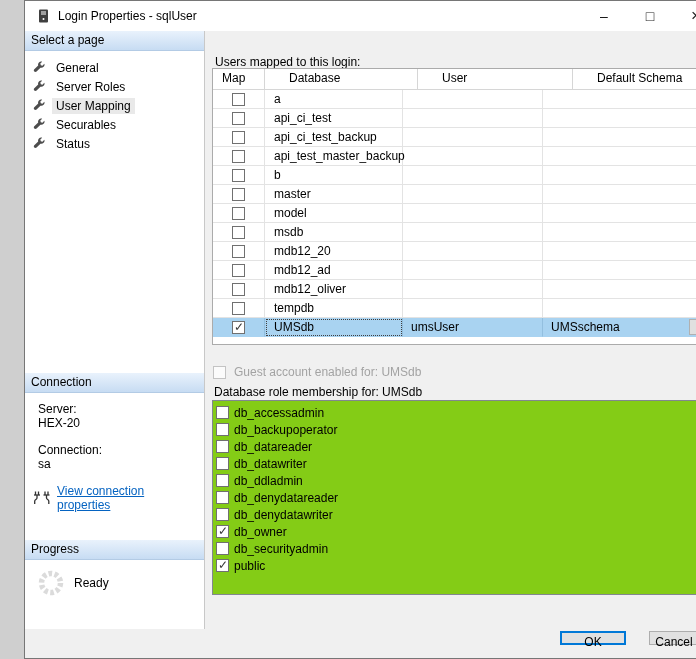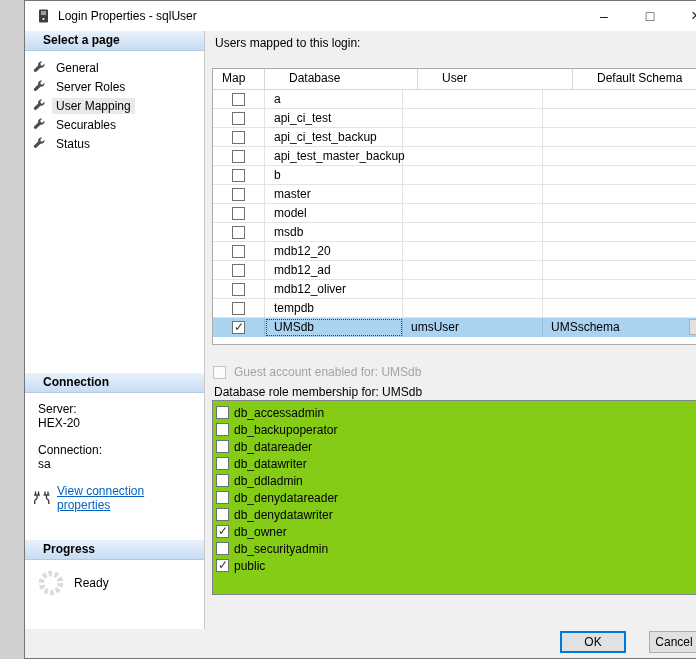--- a/index.html
+++ b/index.html
@@ -10,21 +10,21 @@
   .titlebar-icon{margin-left:13px;width:11px;height:14px;flex:none;}
   .titlebar-title{margin-left:9px;}
   .tb-spacer{flex:1;}
   .win-btn{width:46px;height:30px;display:flex;align-items:center;justify-content:center;font-size:14px;color:#1a1a1a;}
   .win-btn.close{font-size:17px;}
 
   .bodyrow{flex:1;display:flex;min-height:0;}
 
   
   .sidebar{width:180px;flex:none;display:flex;flex-direction:column;background:#F0F0F0;border-right:1px solid #C8C8C8;box-sizing:border-box;}
-  .side-header{height:19px;line-height:19px;font-weight:bold;padding-left:18px;background:linear-gradient(#E9F2FC,#C7DCF3);border-bottom:1px solid #B3CBE5;flex:none;}
+  .side-header{height:19px;line-height:19px;font-weight:normal;padding-left:6px;background:linear-gradient(#E9F2FC,#C7DCF3);border-bottom:1px solid #B3CBE5;flex:none;}
   .pages{height:322px;background:#fff;padding-top:7px;flex:none;box-sizing:border-box;}
   .page-item{height:19px;display:flex;align-items:center;padding-left:7px;}
   .page-icon{width:14px;height:14px;margin-right:6px;flex:none;display:flex;align-items:center;justify-content:center;}
   .page-label{padding:1px 4px;}
   .page-label.selected{background:#E9E9E9;}
   .conn-panel{height:147px;background:#fff;padding:9px 6px 0 13px;box-sizing:border-box;flex:none;}
   .conn-gap{height:13px;}
   .conn-link-row{margin-top:13px;display:flex;align-items:center;margin-left:-5px;}
   .conn-icon{width:18px;height:14px;flex:none;}
   .link{color:#0563C1;text-decoration:underline;margin-left:6px;}
@@ -34,21 +34,21 @@
 
   
   .content{flex:1;display:flex;flex-direction:column;min-width:0;}
   .toolbar{height:33px;flex:none;display:flex;align-items:center;padding-left:9px;background:#F1F1F1;border-bottom:1px solid #DCDCDC;box-sizing:border-box;}
   .tool-group{display:flex;align-items:center;}
   .script-icon{width:15px;height:15px;margin-right:5px;}
   .caret{font-size:8px;color:#404040;margin:0 4px 0 8px;}
   .help-icon{width:16px;height:16px;border-radius:50%;background:radial-gradient(circle at 35% 30%,#53A9F2,#1763C4);color:#fff;font-weight:bold;font-size:11px;display:flex;align-items:center;justify-content:center;margin:0 5px 0 10px;}
 
   .main{flex:1;position:relative;}
-  .users-label{position:absolute;left:10px;top:5px;}
+  .users-label{position:absolute;left:10px;top:24px;}
   .users-table{position:absolute;left:7px;top:37px;width:500px;height:277px;background:#fff;border:1px solid #ABABAB;box-sizing:border-box;overflow:hidden;}
   .thead{display:flex;height:20px;border-bottom:1px solid #D6D6D6;gap:15px;}
   .th{box-sizing:border-box;border-right:1px solid #D6D6D6;padding-left:9px;line-height:19px;}
   .th.c-map{width:52px;}
   .th.c-db{width:138px;}
   .th.c-user{width:140px;}
   .th.c-schema{flex:1;border-right:none;}
   .trow{display:flex;height:19px;}
   .td{box-sizing:border-box;border-right:1px solid #E3E3E3;border-bottom:1px solid #E3E3E3;display:flex;align-items:center;}
   .td.c-map{width:52px;justify-content:center;}
@@ -66,21 +66,21 @@
 
   .guest-row{position:absolute;left:8px;top:334px;display:flex;align-items:center;color:#A3A3A3;}
   .guest-row .cb{margin-right:8px;}
   .role-label{position:absolute;left:9px;top:354px;}
   .role-list{position:absolute;left:7px;top:369px;width:500px;height:195px;background:#84cc16;border:1px solid #82878F;box-sizing:border-box;padding:3px 0 0 3px;overflow:hidden;}
   .role-item{height:17px;display:flex;align-items:center;}
   .role-item .cb{margin-right:5px;}
 
   
   .footer{height:29px;flex:none;background:#F0F0F0;position:relative;}
-  .btn{position:absolute;top:2px;height:22px;background:#E1E1E1;border:1px solid #ADADAD;box-sizing:border-box;text-align:center;line-height:21px;padding:0;font-family:inherit;font-size:12px;}
+  .btn{position:absolute;top:2px;height:14px;background:#E1E1E1;border:1px solid #ADADAD;box-sizing:border-box;text-align:center;line-height:21px;padding:0;font-family:inherit;font-size:12px;}
   .btn.ok{right:93px;width:66px;border:2px solid #0078D7;line-height:19px;}
   .btn.cancel{right:20px;width:50px;}
   .grip{position:absolute;right:6px;bottom:13px;width:2px;height:2px;background:#A5A5A5;box-shadow:0 4px #A5A5A5,0 8px #A5A5A5,-4px 8px #A5A5A5,-4px 4px #A5A5A5,-8px 8px #A5A5A5;}
 </style>
 </head>
 <body>
 
 <div class="window">
 
   <div class="titlebar">

